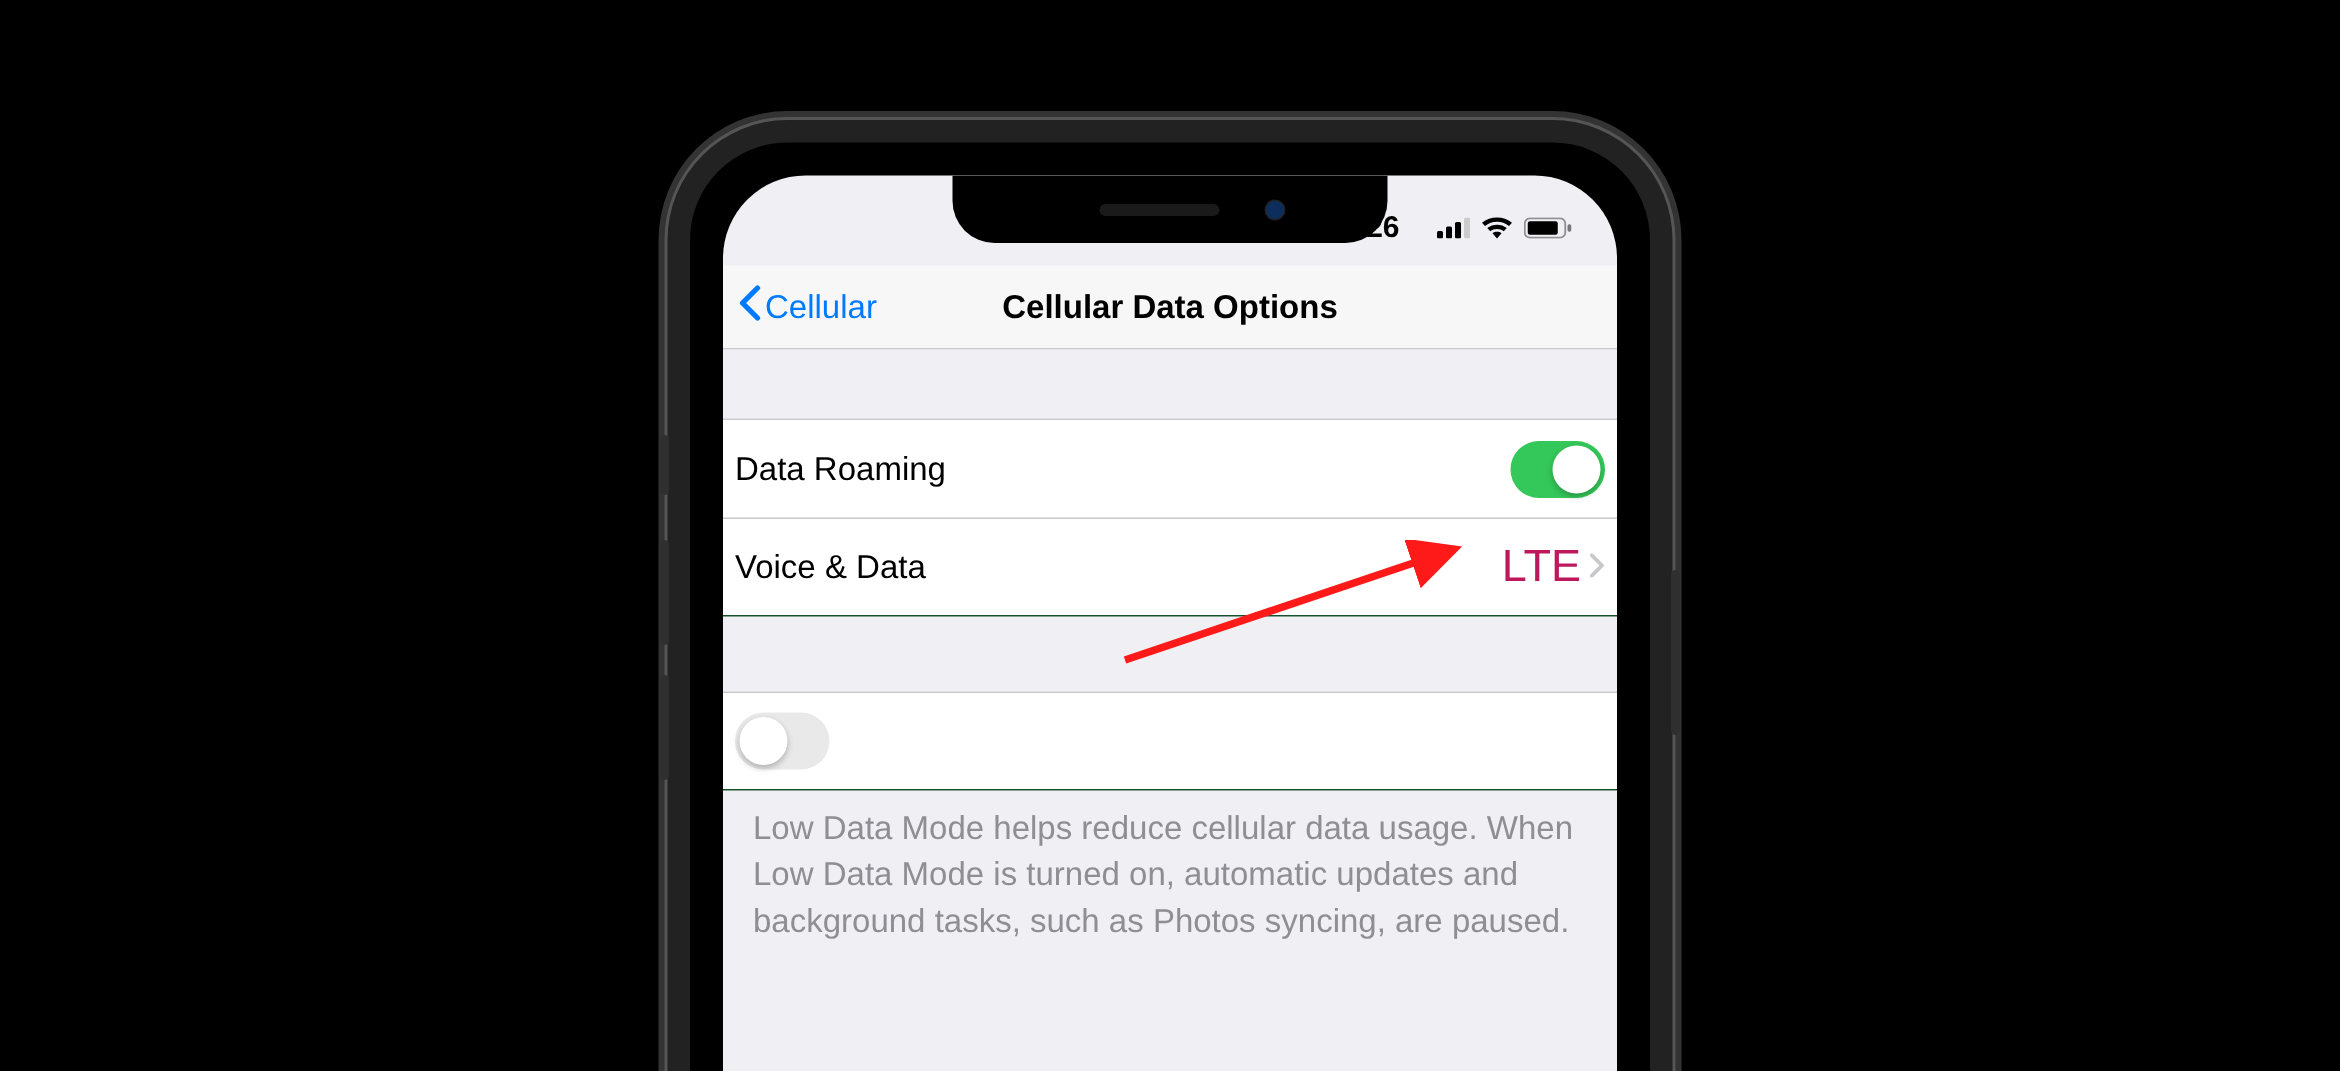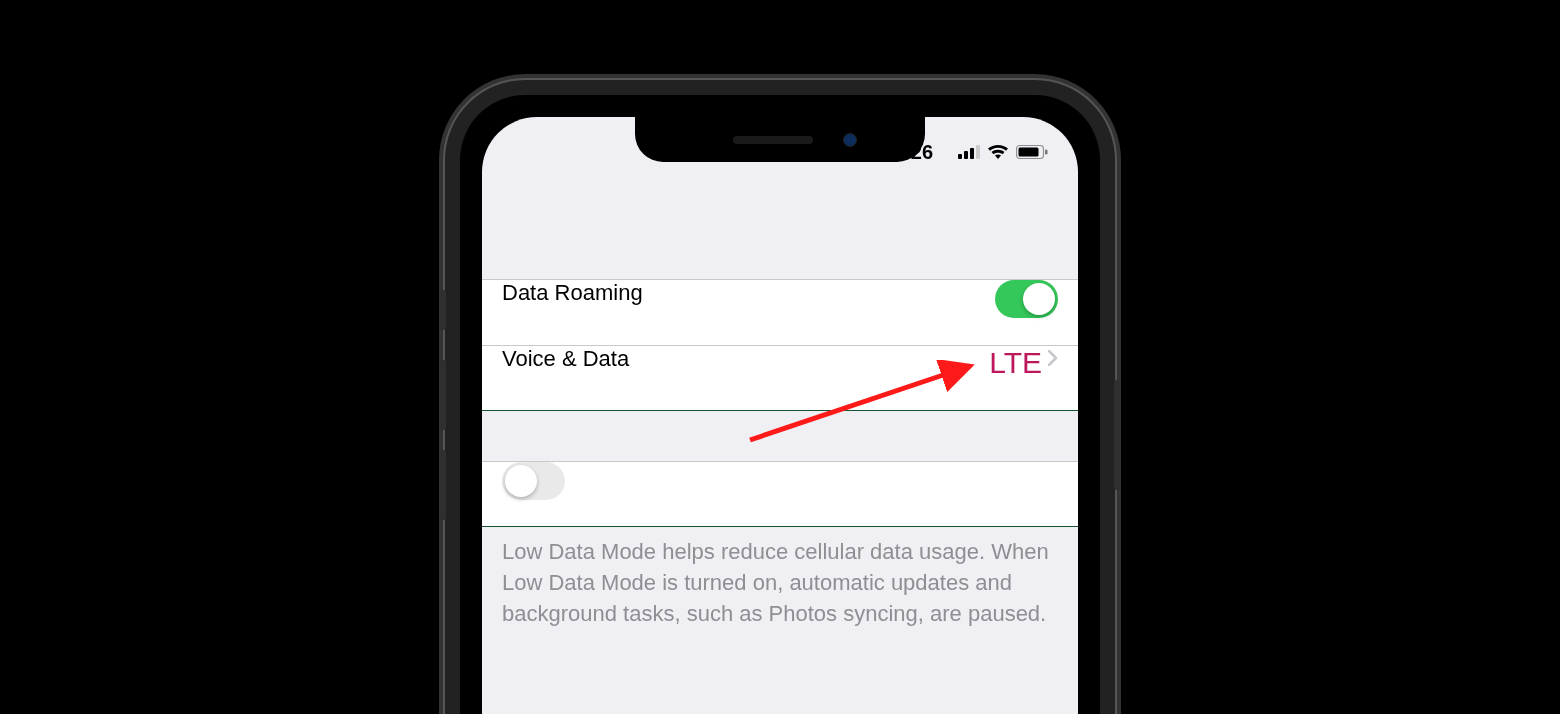--- a/index.html
+++ b/index.html
@@ -113,21 +113,22 @@
     top: 116px; left:0; right:0; bottom:0;
     background: #efeff4;
   }
   .group-spacer { height: 46px; }
   .group-spacer2 { height: 50px; }
   .cell {
     background: #fff;
     border-top: 1px solid #c9c9cc;
     height: 66px;
     display:flex;
-    padding: 0 20px;
+    align-items:center;
+    padding: 0 8px;
     font-size: 22px;
     color: #000;
   }
   .cell:last-of-type, .cell.last { border-bottom: 1px solid #14532d; }
   .cell-label { flex:1; }
   .cell-value { color:#be185d; font-size:30px; margin-right:6px; }
   .chevron { color:#c7c7cc; }
   .toggle {
     width: 63px; height: 38px;
     border-radius: 19px;
@@ -195,20 +196,31 @@
           <span>
             <svg width="32" height="14" viewBox="0 0 32 14">
               <rect x="0.5" y="0.5" width="27" height="13" rx="3.5" fill="none" stroke="#000" stroke-opacity="0.4" stroke-width="1.2"></rect>
               <rect x="2.5" y="2.5" width="20" height="9" rx="1.5" fill="#000"></rect>
               <rect x="29" y="4.5" width="2.5" height="5" rx="1.2" fill="#000" fill-opacity="0.5"></rect>
             </svg>
           </span>
         </div>
       </div>
 
+      <div class="nav-bar">
+        <div class="back-btn">
+          <span>
+            <svg width="16" height="24" viewBox="0 0 16 24">
+                <path d="M13 2 L3 12 L13 22" fill="none" stroke="#007aff" stroke-width="3.5" stroke-linecap="round" stroke-linejoin="round"></path>
+              </svg>
+          </span>
+          <span>Cellular</span>
+        </div>
+        <div class="nav-title">Cellular Data Options</div>
+      </div>
 
       <div class="content">
         <div class="group-spacer"></div>
 
         <div class="cell">
           <div class="cell-label">Data Roaming</div>
           <div class="toggle on">
             <div class="knob"></div>
           </div>
         </div>

